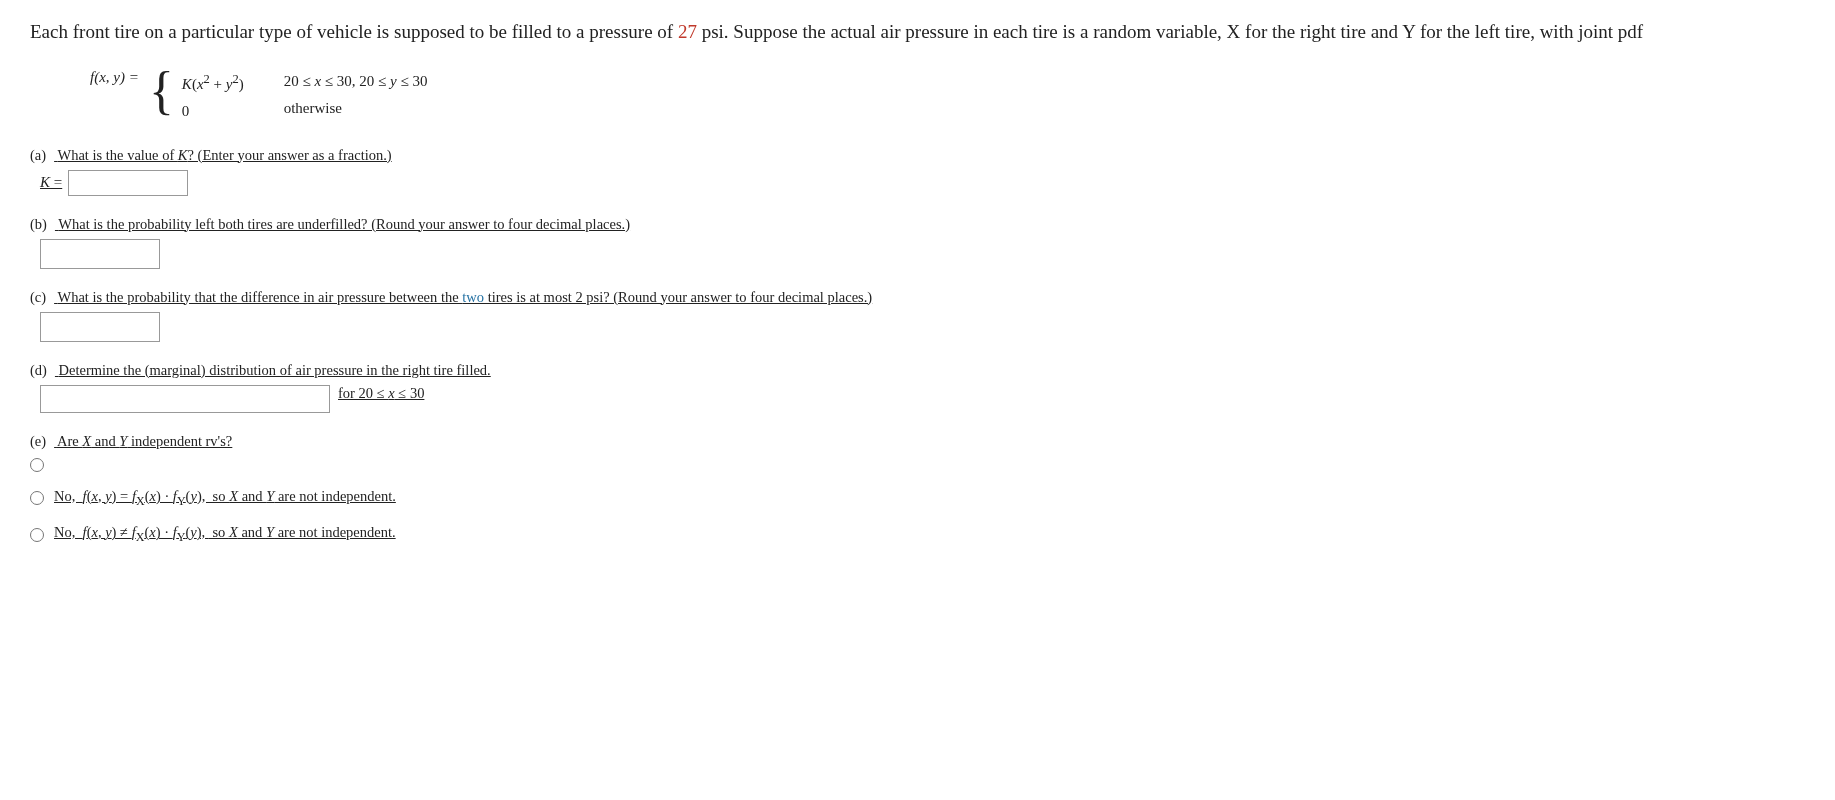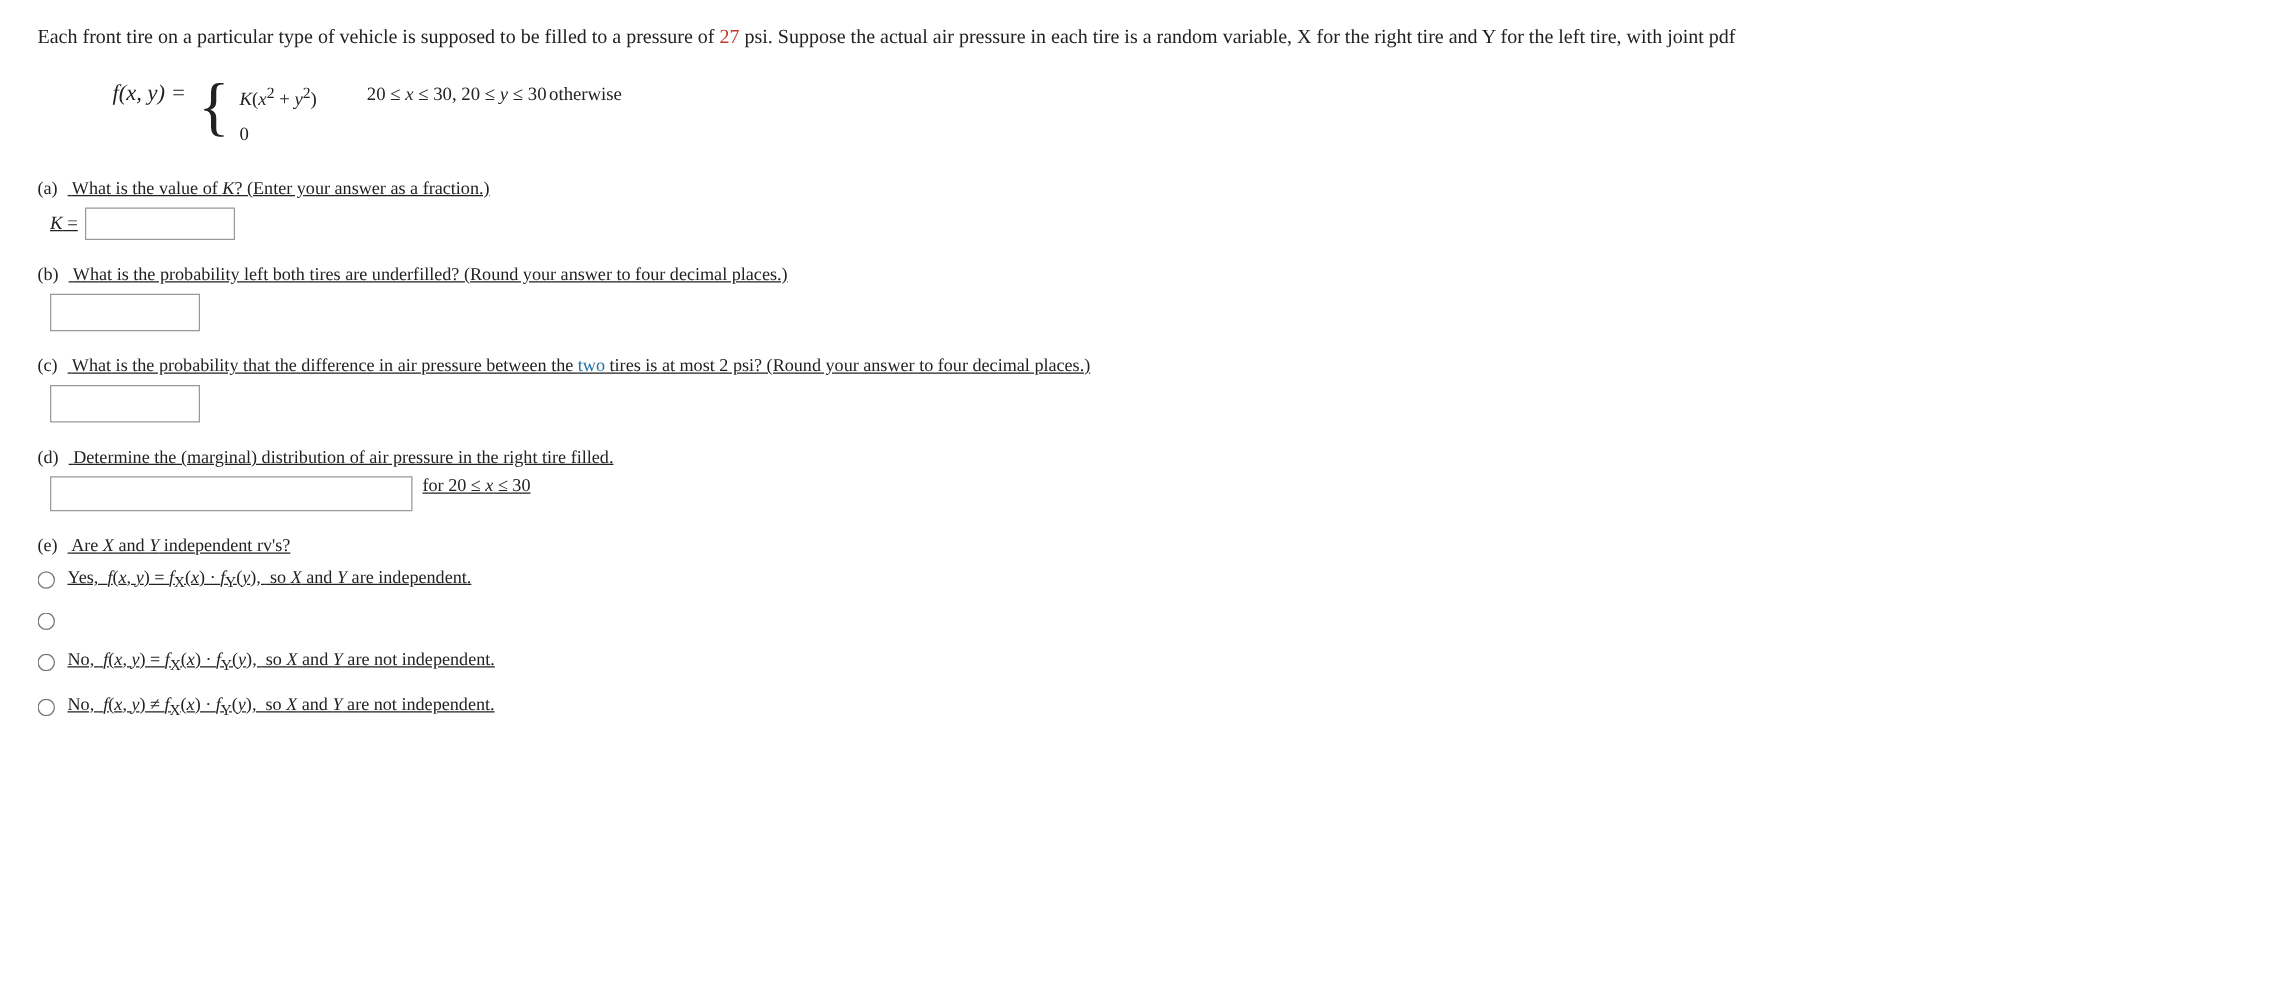--- a/index.html
+++ b/index.html
@@ -6,51 +6,52 @@
     body {
       background: #fff;
       font-family: "Times New Roman", Times, serif;
       font-size: 15px;
       color: #222;
       padding: 18px 30px;
       width: 1835px;
       min-height: 800px;
     }
     .intro-text {
-      font-size: 16px;
+      font-size: 19px;
       line-height: 1.5;
       margin-bottom: 18px;
     }
     .highlight { color: #c0392b; }
     .highlight-blue { color: #2471a3; }
     .pdf-block {
       display: flex;
       align-items: flex-start;
       margin: 10px 0 22px 60px;
       gap: 0;
     }
     .fx-label {
       font-style: italic;
       margin-right: 10px;
-      font-size: 18px;
+      font-size: 15px;
       padding-top: 4px;
     }
     .cases-content {
       display: flex;
       flex-direction: column;
       gap: 2px;
       margin-right: 40px;
       padding-top: 4px;
     }
     .cases-content .case-row {
       font-size: 15px;
       line-height: 1.7;
     }
     .conditions-block {
       display: flex;
+      flex-direction: column;
       gap: 2px;
       padding-top: 4px;
     }
     .conditions-block .cond-row {
       font-size: 15px;
       line-height: 1.7;
     }
     .section {
       margin-bottom: 20px;
       text-decoration: underline;
@@ -176,30 +177,20 @@
   </div>
 </div>
 
 <div class="section">
   <div class="section-label">
     <span class="part-label">(e)</span>
     <span>Are <i>X</i> and <i>Y</i> independent rv's?</span>
   </div>
   <div class="radio-options">
 
-    <div class="radio-row">
-      <input type="radio" name="independence" id="opt1" style="">
-      <label for="opt1">
-        <span>Yes,&nbsp;</span>
-        <span>
-          <i>f</i>(<i>x</i>, <i>y</i>) = <i>f</i><sub>X</sub>(<i>x</i>) · <i>f</i><sub>Y</sub>(<i>y</i>),
-        </span>
-        <span>&nbsp;so <i>X</i> and <i>Y</i> are independent.</span>
-      </label>
-    </div>
 
     <div class="radio-row">
       <input type="radio" name="independence" id="opt2" style="">
     </div>
 
     <div class="radio-row">
       <input type="radio" name="independence" id="opt3" style="">
       <label for="opt3">
         <span>No,&nbsp;</span>
         <span>

